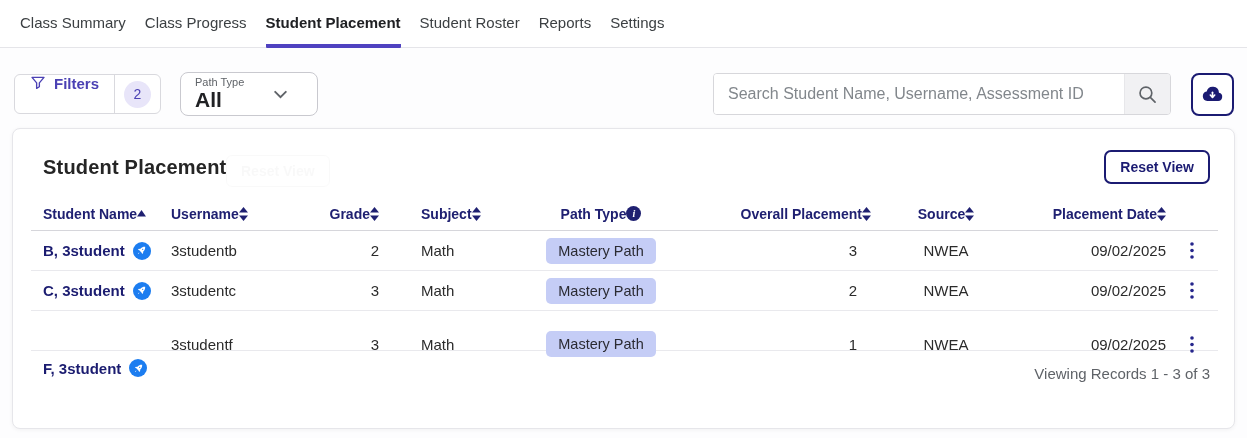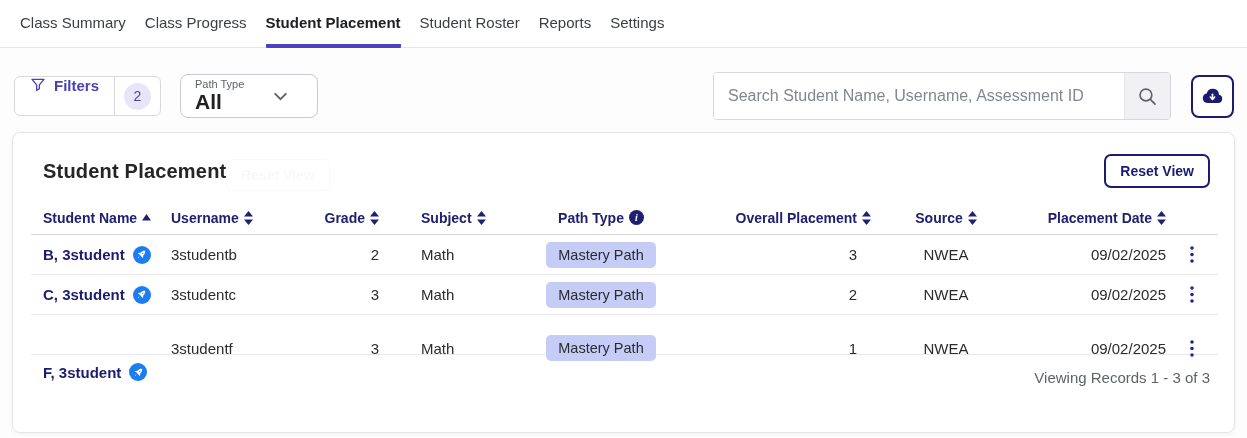--- a/index.html
+++ b/index.html
@@ -44,21 +44,21 @@
   .pathtype-select {
     margin-left: 19px; height: 44px; min-width: 138px;
     border: 1px solid #c9c9cf; border-radius: 8px; background: #fff;
     display: flex; align-items: center; padding: 0 12px 0 14px; cursor: pointer;
   }
   .pathtype-texts { display: flex; flex-direction: column; line-height: 1.15; }
   .pathtype-label { font-size: 11px; color: #5f6368; }
   .pathtype-value { font-size: 21px; font-weight: 700; color: #202124; }
   .pathtype-chevron { margin-left: 28px; display: flex; }
   .searchbox {
-    margin-left: auto; width: 458px; height: 48px;
+    margin-left: auto; width: 458px; height: 42px;
     border: 1px solid #d7d7db; border-radius: 4px; background: #fff;
     display: flex; align-items: stretch; overflow: hidden;
   }
   .searchbox input {
     flex: 1; border: none; outline: none; padding: 0 14px;
     font-size: 16px; font-family: "Liberation Sans", sans-serif; color: #3c4043;
   }
   .searchbox input::placeholder { color: #82878c; }
   .search-iconbtn {
     width: 46px; background: #f1f1f3; display: flex; align-items: center; justify-content: center;
@@ -93,21 +93,21 @@
   .tbl { width: 1187px; }
   .trow {
     display: grid;
     grid-template-columns: 140px 148px 60px 132px 180px 180px 150px 145px 52px;
     align-items: center;
   }
   .thead { height: 34px; border-bottom: 1px solid #d6d6db; }
   .tdata { height: 40px; border-bottom: 1px solid #e9e9ed; }
   .th {
     font-size: 14px; font-weight: 700; color: #1f2071;
-    display: flex; align-items: center; gap: 5px; white-space: nowrap; cursor: pointer;
+    display: flex; align-items: center; white-space: nowrap; cursor: pointer;
   }
   .td { font-size: 15px; color: #2b2b2b; white-space: nowrap; }
   .al { justify-content: flex-start; text-align: left; }
   .ar { justify-content: flex-end; text-align: right; }
   .ac { justify-content: center; text-align: center; }
   .th.ar, .th.ac { display: flex; }
   .pad-subject { padding-left: 42px; }
   .pad-val-r { padding-right: 14px; }
   .student-cell { display: flex; align-items: center; gap: 8px; }
   .student-name { font-size: 15px; font-weight: 700; color: #1b1c70; cursor: pointer; }

